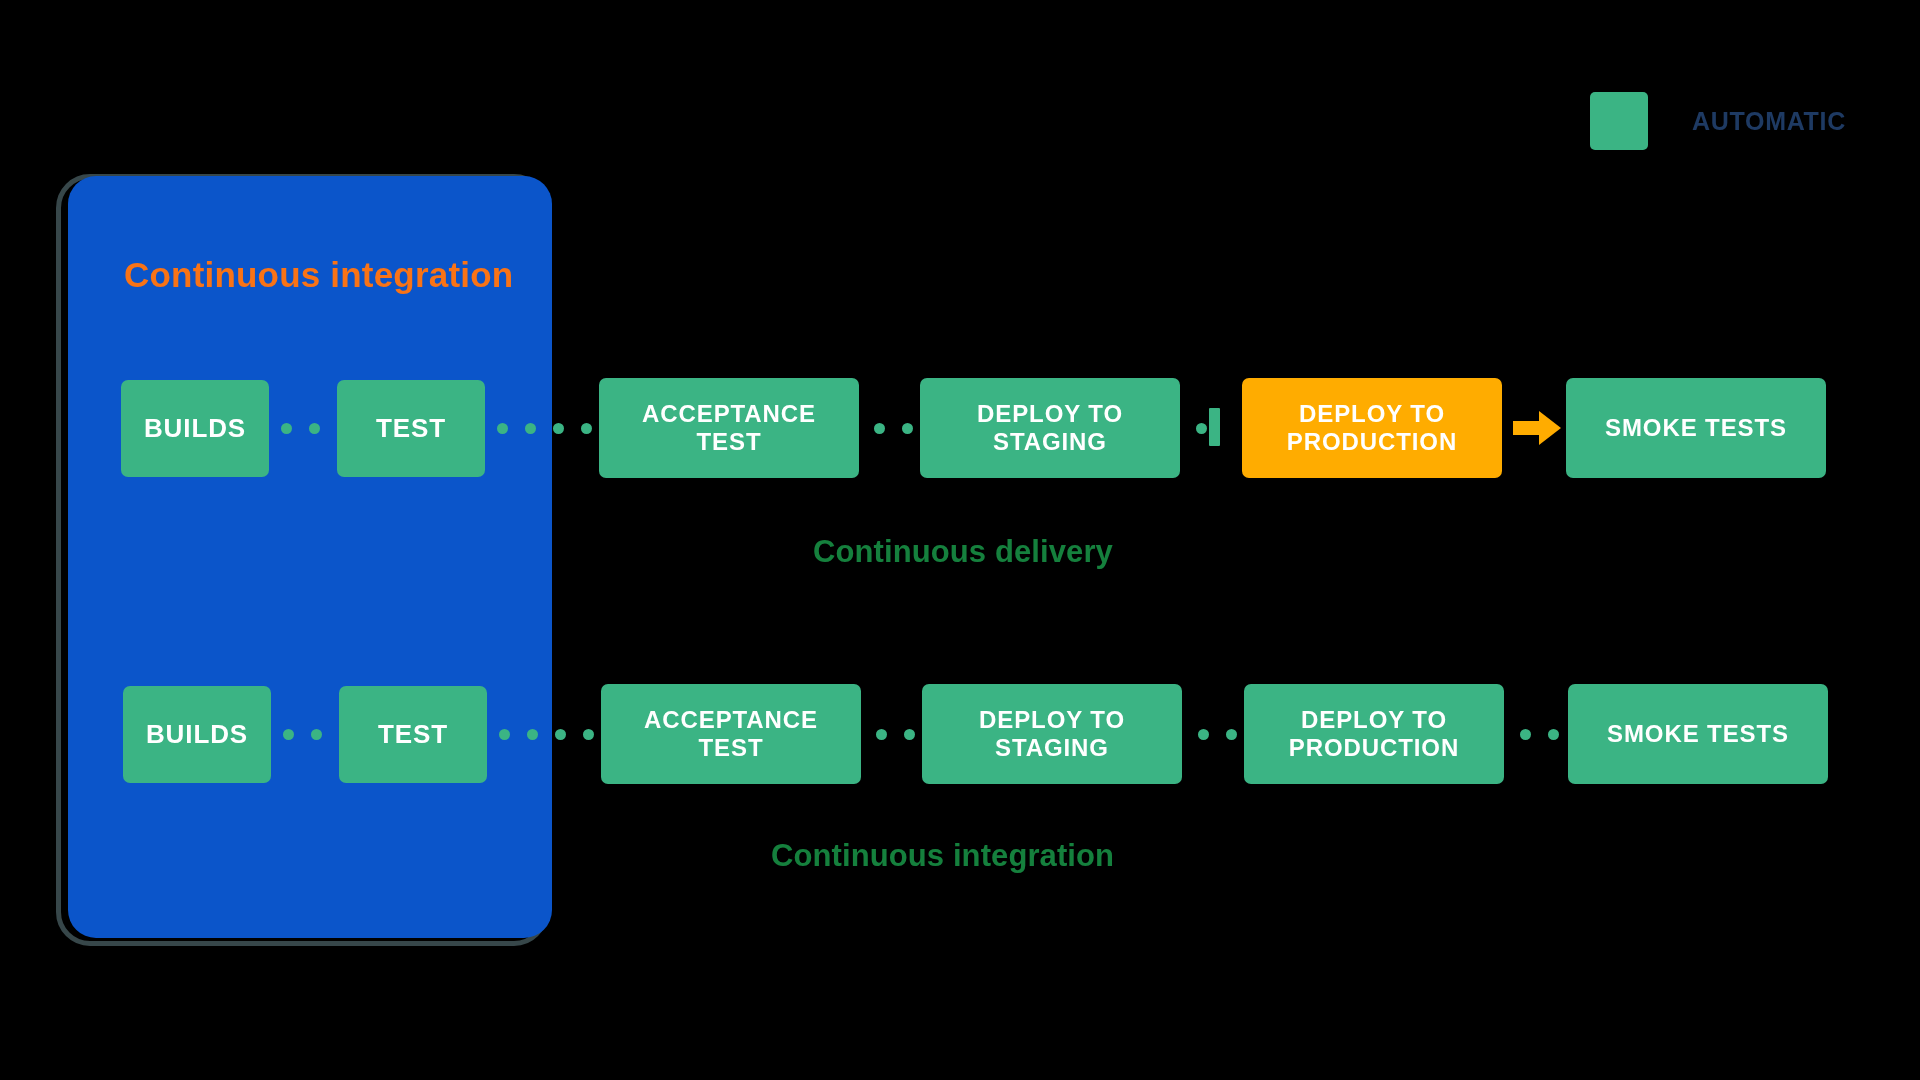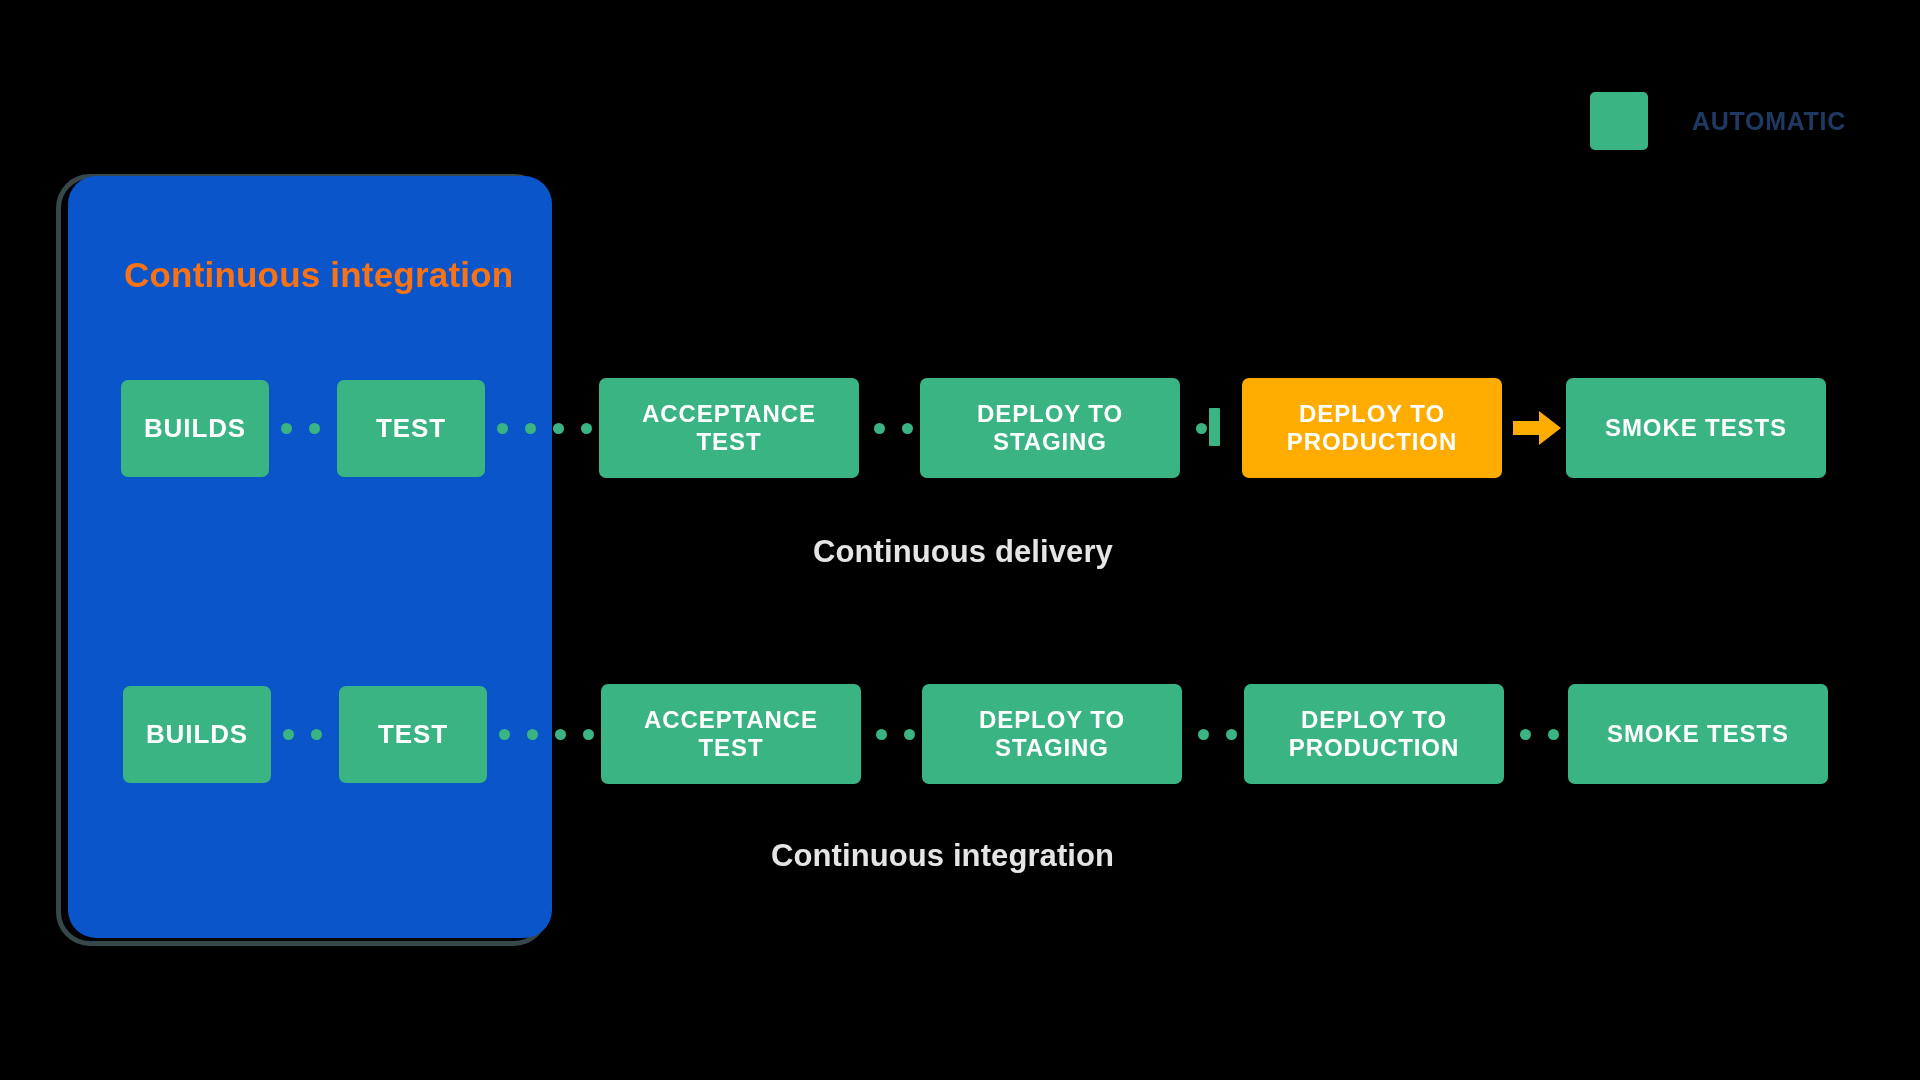--- a/index.html
+++ b/index.html
@@ -146,21 +146,21 @@
     border-top: 17px solid transparent;
     border-bottom: 17px solid transparent;
     border-left: 22px solid #ffac00;
   }
 
   
   .caption {
     position: absolute;
     font-size: 31px;
     font-weight: bold;
-    color: #e5e5e5;
+    color: #15803d;
     white-space: nowrap;
     letter-spacing: 0.1px;
   }
 </style>
 </head>
 <body>
 
 <div id="canvas">
 
   <div class="legend">

